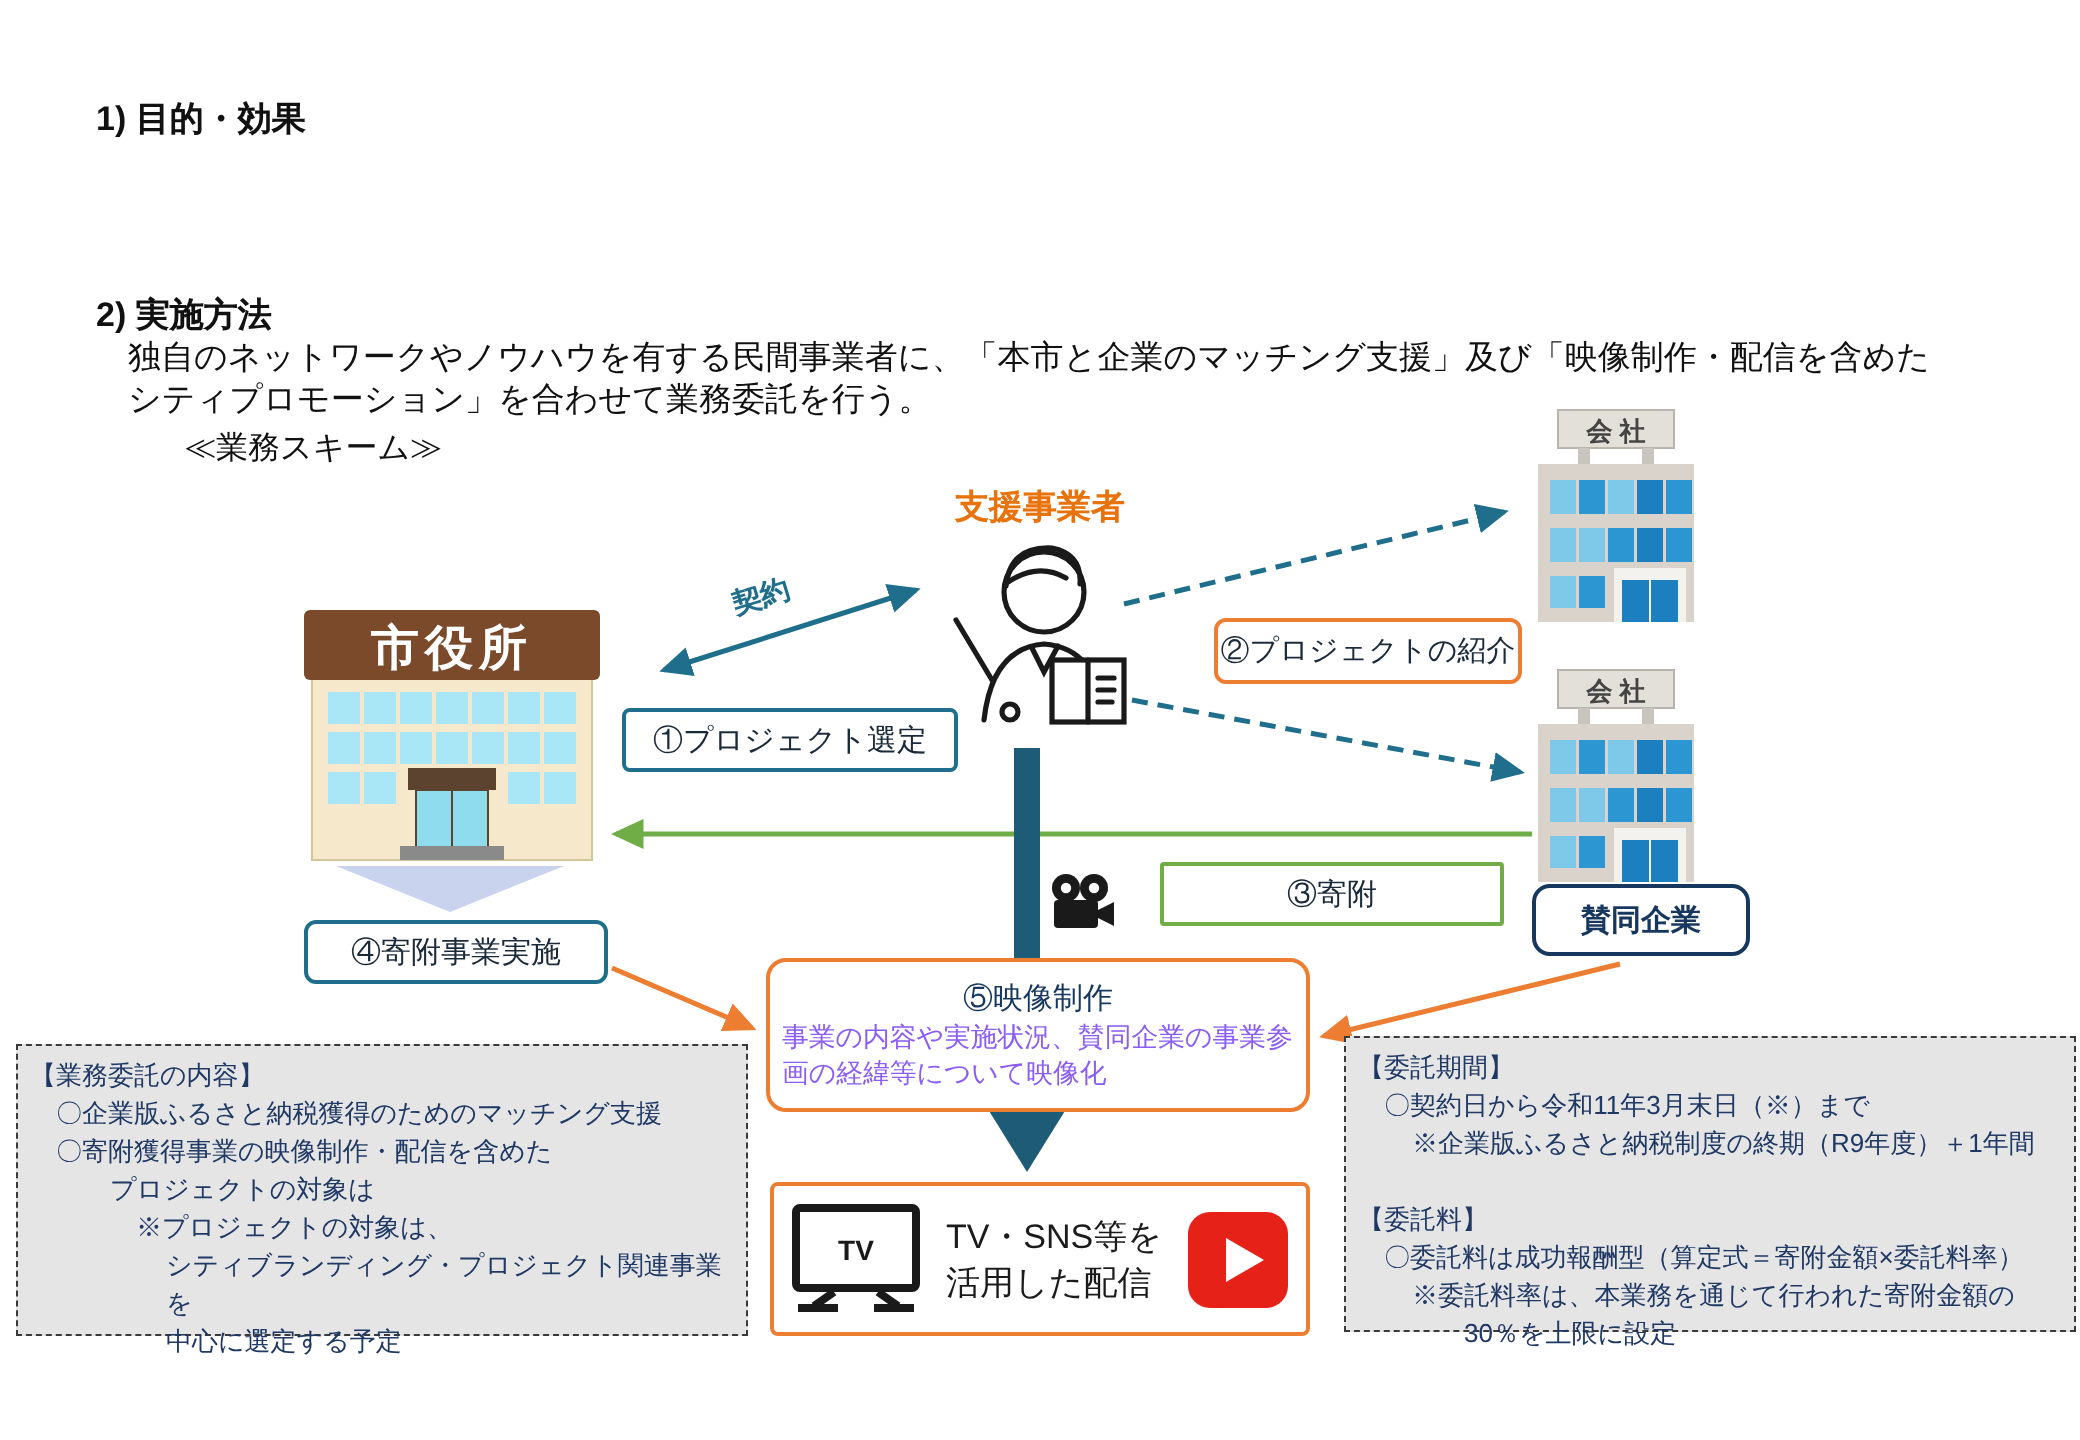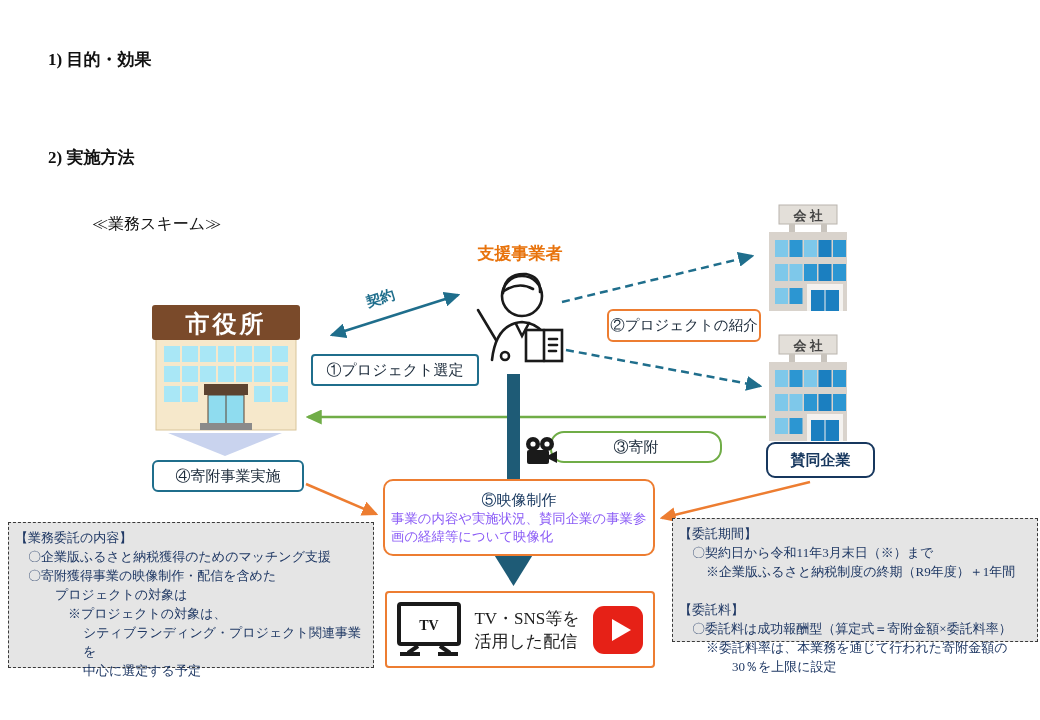--- a/index.html
+++ b/index.html
@@ -1,17 +1,17 @@
 <!DOCTYPE html>
 <html><head>
 <meta charset="utf-8">
 <style>
   html,body{margin:0;padding:0;background:#fff;}
   .slide{position:relative;width:1040px;height:720px;background:#fff;overflow:hidden;
-         font-family:Liberation Serif, serif;color:#1b1b1b;}
+         font-family:Liberation Sans, sans-serif;color:#1b1b1b;}
   .abs{position:absolute;}
   .h-sec{position:absolute;font-size:17px;font-weight:bold;color:#111;}
   .p-sec{position:absolute;font-size:16.5px;line-height:21px;color:#111;width:912px;}
   .scheme{position:absolute;font-size:16px;color:#111;}
   .op-label{position:absolute;font-size:17px;font-weight:bold;color:#E8730C;text-align:center;width:140px;}
   .box{position:absolute;background:#fff;display:flex;align-items:center;justify-content:center;
        box-sizing:border-box;font-size:15px;color:#1b2a3a;text-align:center;}
   .teal-box{border:2px solid #1F6E8C;border-radius:4px;}
   .orange-box{border:2px solid #ED7D31;border-radius:6px;}
   .green-box{border:2px solid #70AD47;border-radius:2px;}
@@ -53,20 +53,21 @@
           <path d="M0,0 L6.5,3 L0,6 Z" fill="#70AD47"></path>
         </marker>
       <marker id="ah-orange" markerWidth="6.5" markerHeight="6" refX="5.5" refY="3" orient="auto-start-reverse" markerUnits="strokeWidth">
           <path d="M0,0 L6.5,3 L0,6 Z" fill="#ED7D31"></path>
         </marker>
     </defs>
   </svg>
 
   <div class="h-sec" style="left:48px;top:48px;">1) 目的・効果</div>
   <div class="h-sec" style="left:48px;top:146px;">2) 実施方法</div>
+  <div class="p-sec" style="left:64px;top:169px;">独自のネットワークやノウハウを有する民間事業者に、「本市と企業のマッチング支援」及び「映像制作・配信を含めたシティプロモーション」を合わせて業務委託を行う。</div>
   <div class="scheme" style="left:92px;top:214px;">≪業務スキーム≫</div>
 
   <svg class="abs" style="left:294px;top:408px;" width="478" height="18">
     <line x1="472" y1="9" x2="14" y2="9" stroke="#70AD47" stroke-width="2.5" marker-end="url(#ah-green)"></line>
   </svg>
 
   <svg class="abs" style="left:320px;top:283px;" width="152" height="62">
     <line x1="12" y1="52" x2="138" y2="12" stroke="#1F6E8C" stroke-width="2.5" marker-start="url(#ah-teal)" marker-end="url(#ah-teal)"></line>
   </svg>
   <div class="contract-label" style="left:366px;top:289px;">契約</div>
@@ -176,21 +177,21 @@
       <rect x="12" y="85" width="13" height="16" fill="#7EC8EA"></rect>
         <rect x="26.5" y="85" width="13" height="16" fill="#2C96D2"></rect>
     </g>
     <rect x="44" y="81" width="36" height="27" fill="#F4F2EF"></rect>
     <rect x="48" y="87" width="28" height="21" fill="#1B7FC0"></rect>
       <line x1="62" y1="87" x2="62" y2="108" stroke="#F4F2EF"></line>
   </svg>
 
   <div class="box teal-box" style="left:311px;top:354px;width:168px;height:32px;">①プロジェクト選定</div>
   <div class="box orange-box box2" style="left:607px;top:309px;width:154px;height:33px;">②プロジェクトの紹介</div>
-  <div class="box green-box" style="left:550px;top:431px;width:172px;height:32px;border-radius:14px;">③寄附</div>
+  <div class="box green-box" style="left:580px;top:431px;width:172px;height:32px;">③寄附</div>
   <div class="box teal-box" style="left:152px;top:460px;width:152px;height:32px;border-radius:6px;">④寄附事業実施</div>
 
   <div class="sando" style="left:766px;top:442px;width:109px;height:36px;">賛同企業</div>
 
   <svg class="abs" style="left:523px;top:436px;" width="34" height="32" viewBox="0 0 34 32">
     <circle cx="10" cy="8" r="7" fill="#1a1a1a"></circle>
       <circle cx="10" cy="8" r="2.6" fill="#fff"></circle>
     <circle cx="24" cy="8" r="7" fill="#1a1a1a"></circle>
       <circle cx="24" cy="8" r="2.6" fill="#fff"></circle>
     <rect x="4" y="14" width="22" height="14" rx="2" fill="#1a1a1a"></rect>
@@ -231,21 +232,21 @@
   <div class="note" style="left:8px;top:522px;width:366px;height:146px;">
     <div>【業務委託の内容】</div>
     <div class="ind1">〇企業版ふるさと納税獲得のためのマッチング支援</div>
     <div class="ind1">〇寄附獲得事業の映像制作・配信を含めた</div>
     <div class="ind2">プロジェクトの対象は</div>
     <div class="ind3">※プロジェクトの対象は、</div>
     <div class="ind4">シティブランディング・プロジェクト関連事業を</div>
     <div class="ind4">中心に選定する予定</div>
   </div>
 
-  <div class="note" style="left:672px;top:518px;width:366px;height:124px;">
+  <div class="note" style="left:672px;top:518px;width:366px;height:148px;">
     <div>【委託期間】</div>
     <div class="ind1">〇契約日から令和11年3月末日（※）まで</div>
     <div class="r2">※企業版ふるさと納税制度の終期（R9年度）＋1年間</div>
     <div class="spacer"></div>
     <div>【委託料】</div>
     <div class="ind1">〇委託料は成功報酬型（算定式＝寄附金額×委託料率）</div>
     <div class="r2">※委託料率は、本業務を通じて行われた寄附金額の</div>
     <div class="r3">30％を上限に設定</div>
   </div>
 

